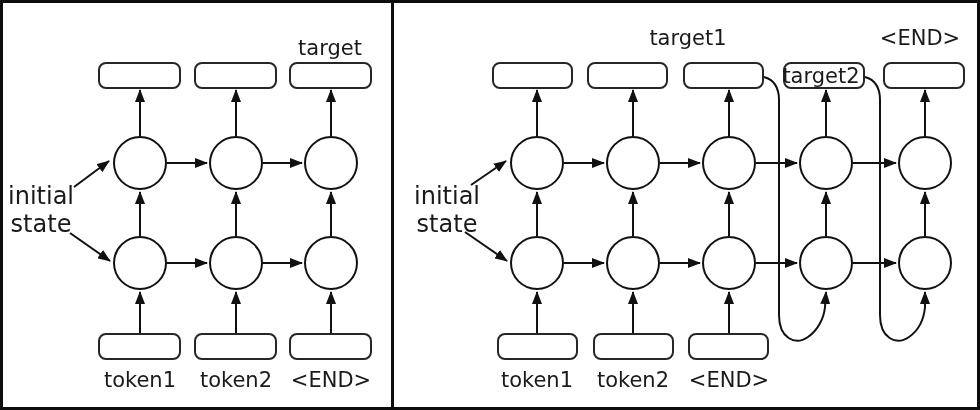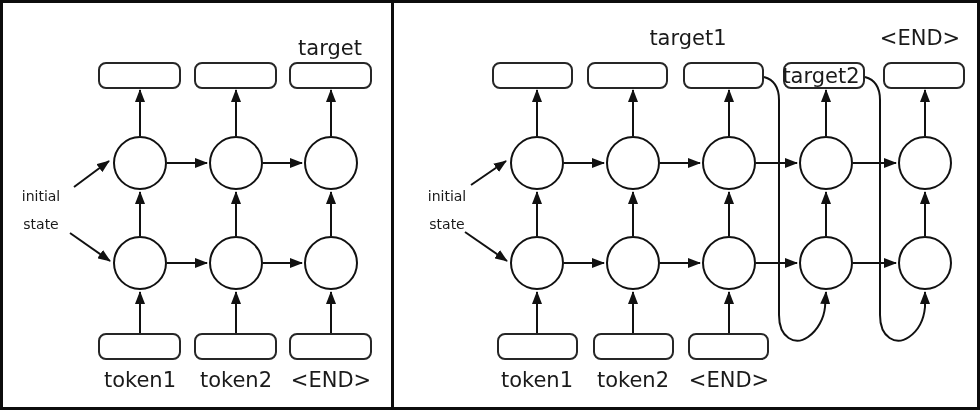--- a/index.html
+++ b/index.html
@@ -38,21 +38,21 @@
   }
   .lbl{
     position:absolute;
     font-size:21px;
     line-height:24px;
     text-align:center;
     white-space:nowrap;
   }
   .lbl2{
     position:absolute;
-    font-size:14px;
+    font-size:24px;
     line-height:28px;
     text-align:center;
   }
   svg.wires{position:absolute;top:0;left:0;}
 </style>
 </head>
 <body>
 
 <div id="canvas">
 

